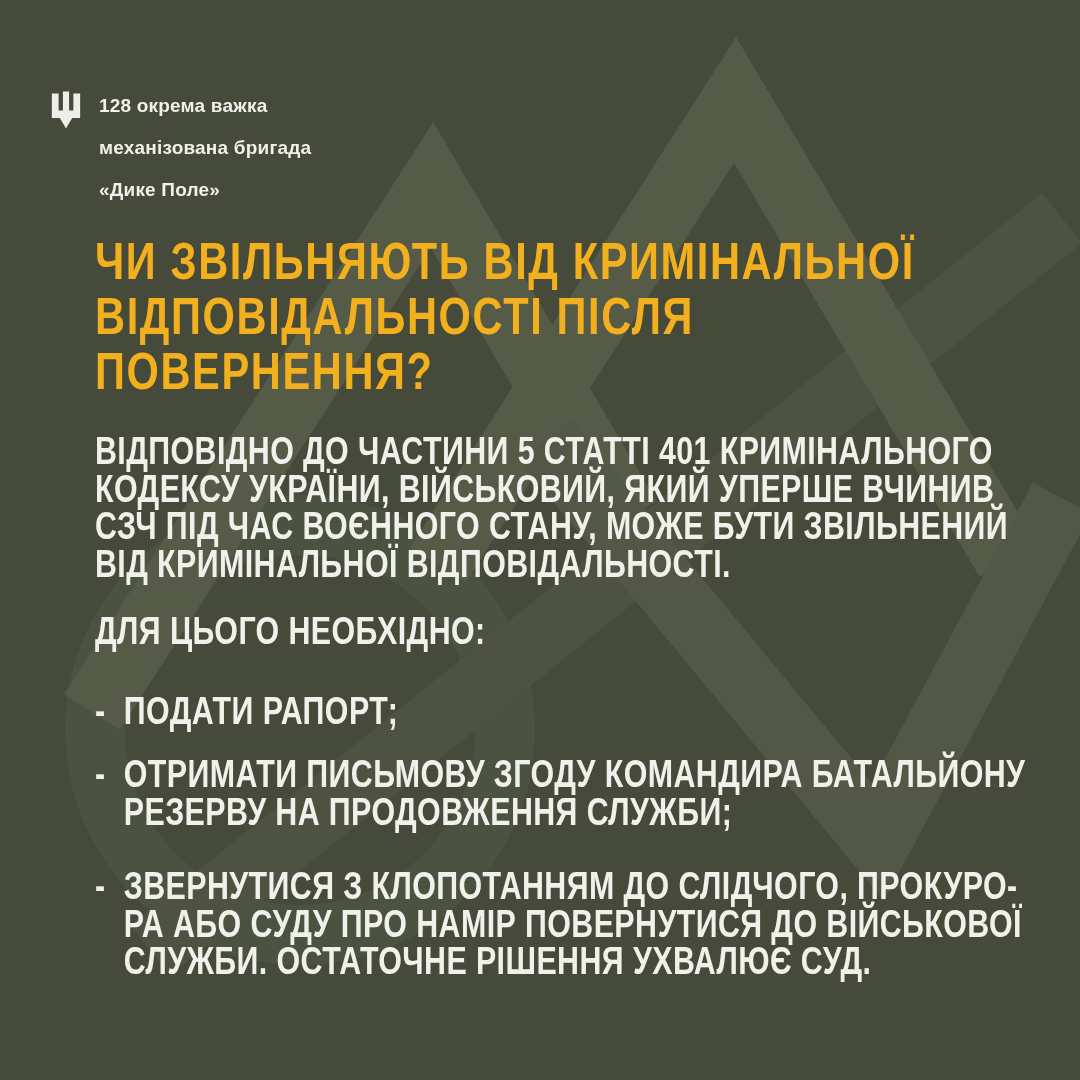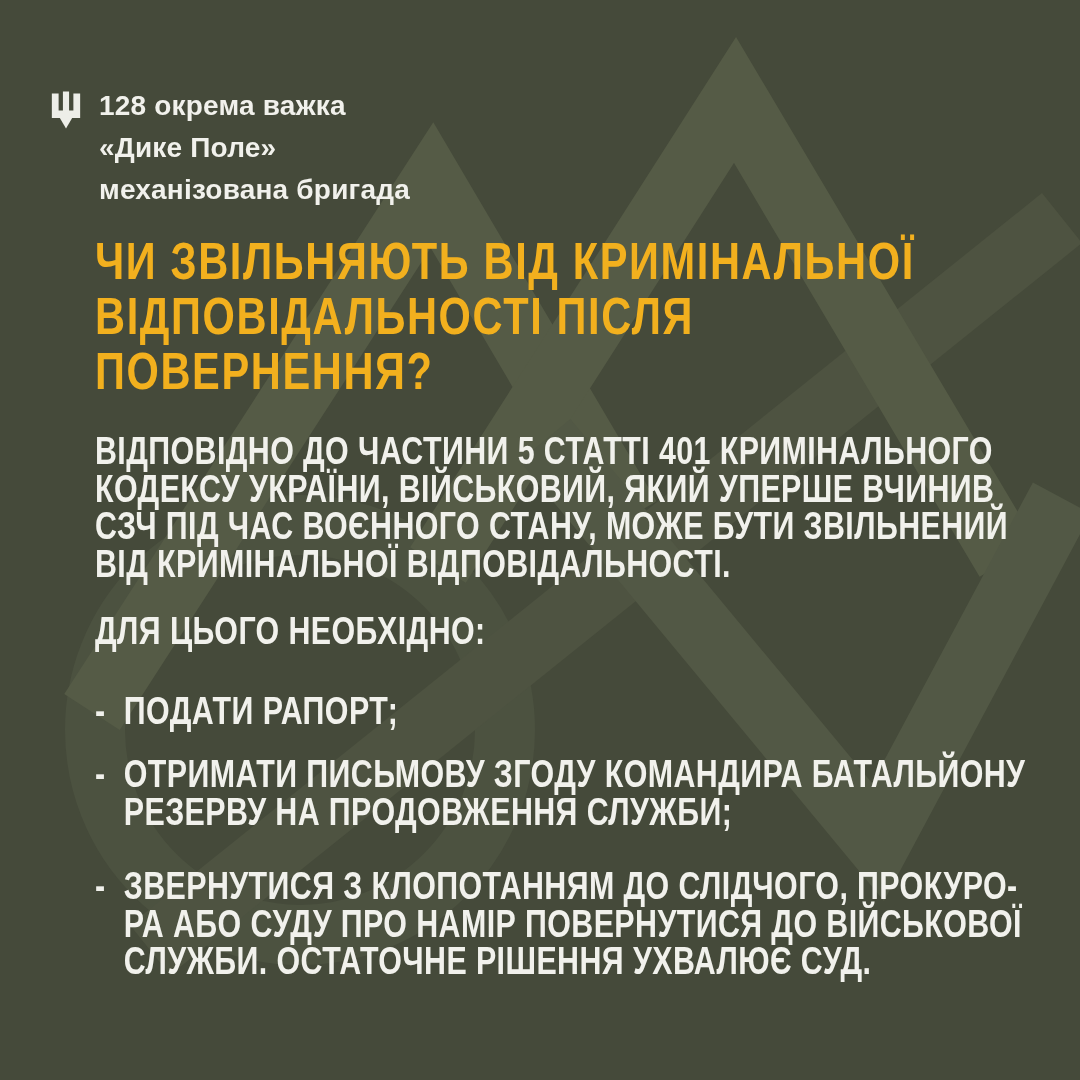--- a/index.html
+++ b/index.html
@@ -14,21 +14,21 @@
   body{
     width:1080px;height:1080px;
     background:var(--bg);
     position:relative;overflow:hidden;
     font-family:"Liberation Sans",sans-serif;
   }
   .watermark{position:absolute;left:0;top:0;width:1080px;height:1080px;z-index:0;}
   .layer{position:absolute;z-index:1;}
 
   .brand{left:99px;top:85px;color:var(--white);
-    font-size:28px;line-height:42px;font-weight:600;letter-spacing:.2px;}
+    font-size:19px;line-height:42px;font-weight:600;letter-spacing:.2px;}
   .brand-logo{position:absolute;left:50px;top:90px;width:32px;height:40px;z-index:1;}
 
   .headline{left:95px;top:234px;color:var(--yellow);
     font-size:52px;line-height:55px;font-weight:700;letter-spacing:2px;
     white-space:nowrap;transform:scaleX(.8);transform-origin:left top;}
 
   .copy{left:95px;top:433px;color:var(--white);
     font-size:38px;line-height:37.5px;font-weight:700;letter-spacing:.5px;
     white-space:nowrap;transform:scaleX(.8);transform-origin:left top;width:1220px;}
   .list-heading{margin-top:30px;}
@@ -53,22 +53,22 @@
 
 <svg class="brand-logo" viewBox="0 0 52 64" aria-hidden="true">
   <g fill="#EDEEE8">
     <path d="M3 5 H14 V33 H21 V2 H31 V33 H38 V5 H49 V45 H3 Z"></path>
     <path d="M16 45 H36 L26 62 Z"></path>
   </g>
 </svg>
 
 <div class="layer brand">
   <div>128 окрема важка</div>
+  <div>механізована бригада</div>
   <div>«Дике Поле»</div>
-  <div>механізована бригада</div>
 </div>
 
 <div class="layer headline">
   <div>ЧИ ЗВІЛЬНЯЮТЬ ВІД КРИМІНАЛЬНОЇ</div>
   <div>ВІДПОВІДАЛЬНОСТІ ПІСЛЯ</div>
   <div>ПОВЕРНЕННЯ?</div>
 </div>
 
 <div class="layer copy">
 

